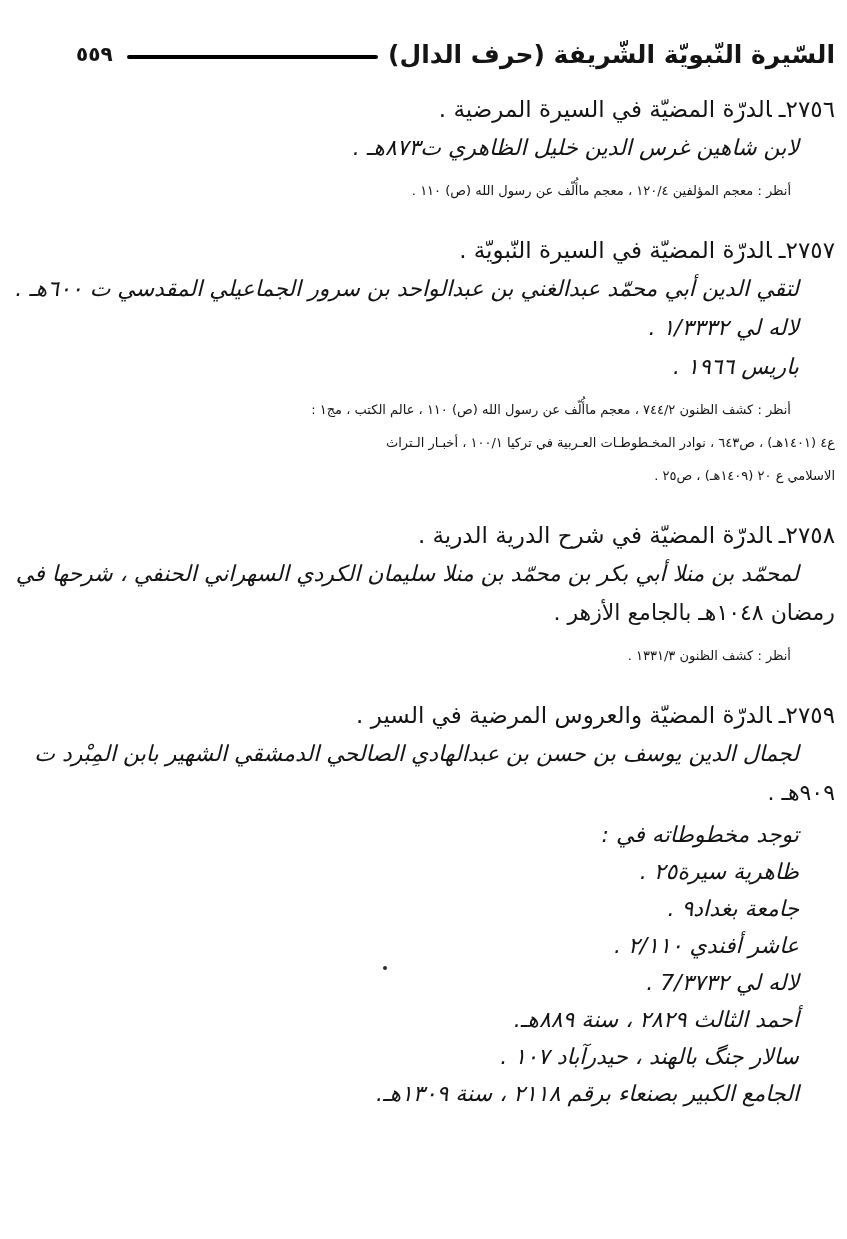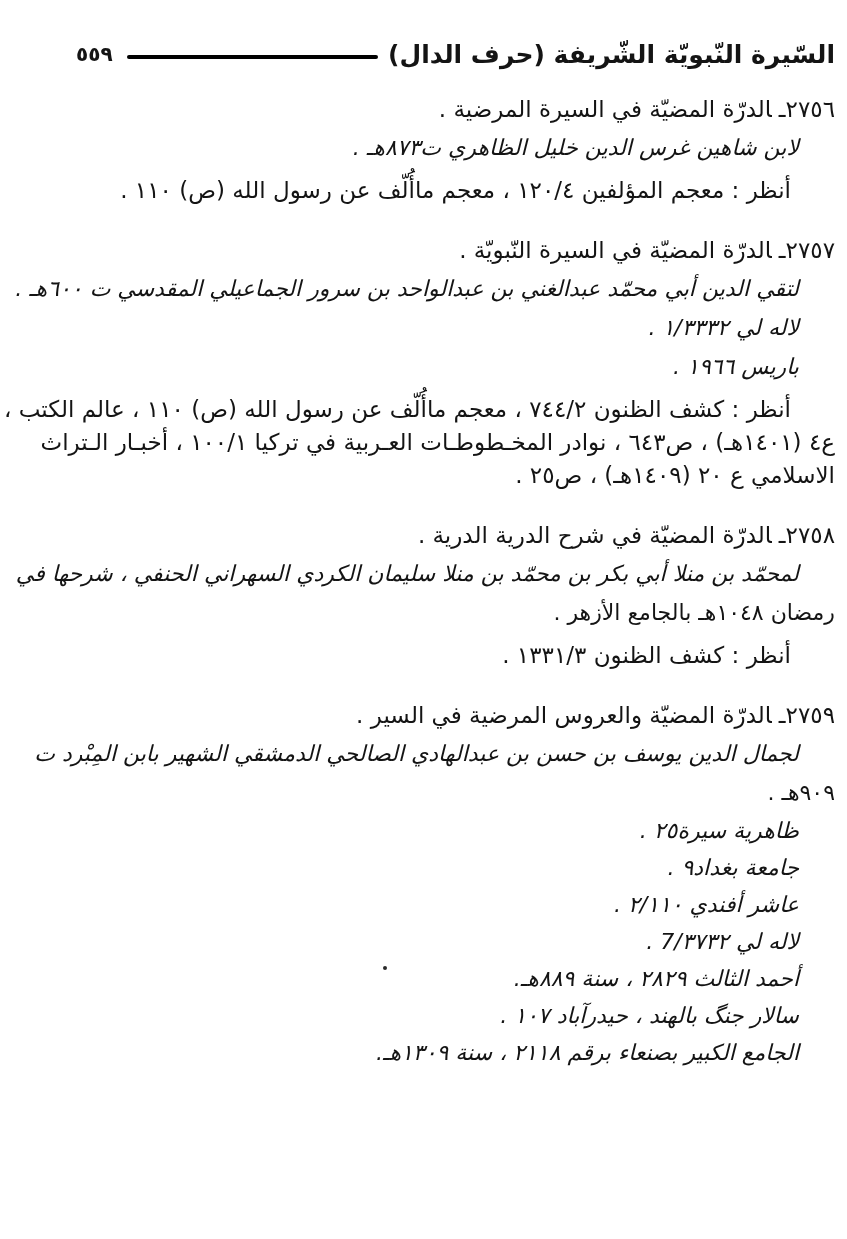--- a/index.html
+++ b/index.html
@@ -53,21 +53,21 @@
   }
   .entry:first-of-type .entry-heading{margin-top:20px;}
   .entry-number{margin-left:7px;}
   .line{
     font-size:22px;
     line-height:39px;
     white-space:nowrap;
   }
   .line.body.ind{padding-right:36px;font-style:italic;}
   .line.note{
-    font-size:23px;
+    font-size:13px;
     line-height:33px;
   }
   .note-gap{margin-top:7px;}
   .line.note.ind{padding-right:44px;}
   .list-gap{margin-top:4px;}
   .line.listline{line-height:37px;}
   
   .speck{
     position:absolute;
     width:4px;height:4px;
@@ -106,20 +106,21 @@
         <article class="entry">
           <div class="entry-heading"><span class="entry-number">٢٧٥٨ـ</span><span class="entry-title">الدرّة المضيّة في شرح الدرية الدرية .</span></div>
           <div class="line body ind">لمحمّد بن منلا أبي بكر بن محمّد بن منلا سليمان الكردي السهراني الحنفي ، شرحها في</div>
           <div class="line body mar">رمضان ١٠٤٨هـ بالجامع الأزهر .</div>
           <div class="line note ind note-gap">أنظر : كشف الظنون ١٣٣١/٣ .</div>
         </article>
         <article class="entry">
           <div class="entry-heading"><span class="entry-number">٢٧٥٩ـ</span><span class="entry-title">الدرّة المضيّة والعروس المرضية في السير .</span></div>
           <div class="line body ind">لجمال الدين يوسف بن حسن بن عبدالهادي الصالحي الدمشقي الشهير بابن المِبْرد ت</div>
           <div class="line body mar">٩٠٩هـ .</div>
+          <div class="line body ind listline list-gap">توجد مخطوطاته في :</div>
           <div class="line body ind listline">ظاهرية سيرة٢٥ .</div>
           <div class="line body ind listline">جامعة بغداد٩ .</div>
           <div class="line body ind listline">عاشر أفندي ٢/١١٠ .</div>
           <div class="line body ind listline">لاله لي 7/٣٧٣٢ .</div>
           <div class="line body ind listline">أحمد الثالث ٢٨٢٩ ، سنة ٨٨٩هـ.</div>
           <div class="line body ind listline">سالار جنگ بالهند ، حيدرآباد ١٠٧ .</div>
           <div class="line body ind listline">الجامع الكبير بصنعاء برقم ٢١١٨ ، سنة ١٣٠٩هـ.</div>
         </article>
       </main>
   </div>

